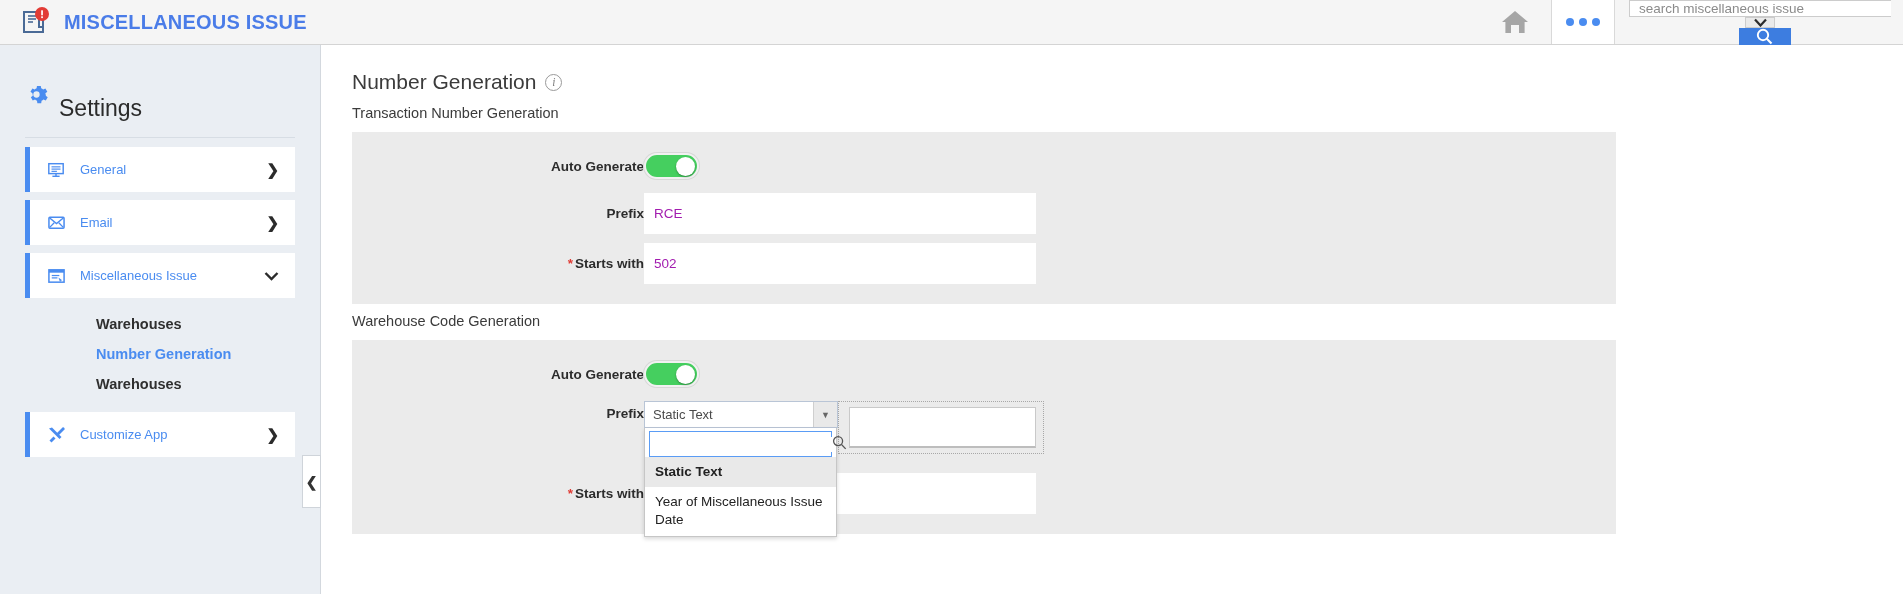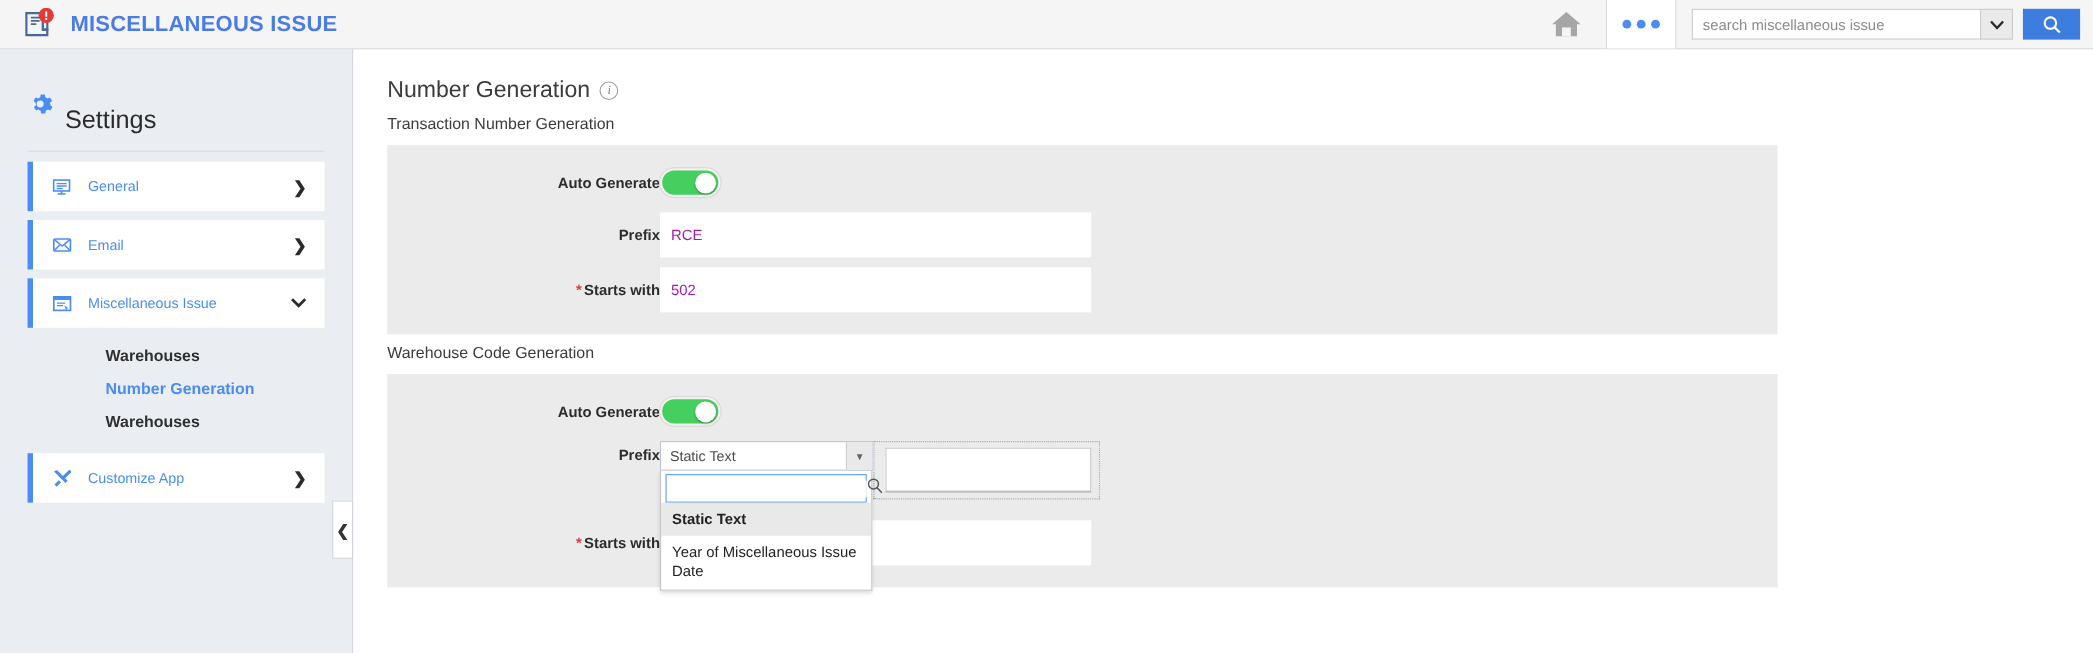--- a/index.html
+++ b/index.html
@@ -42,20 +42,21 @@
     width: 62px; height: 44px;
     background: #ffffff;
     display: flex; align-items: center; justify-content: center;
     gap: 5px; cursor: pointer;
   }
   .dot { width: 8px; height: 8px; border-radius: 50%; background: #4a8cf0; }
   .search-area {
     display: flex; align-items: center;
     padding-right: 12px; padding-left: 14px;
     height: 44px;
+    flex-direction: column;
   }
   .search-input-box {
     width: 262px; height: 28px;
     border: 1px solid #cccccc;
     border-right: none;
     background: #fff;
     display: flex; align-items: center;
     padding: 0 9px;
   }
   .search-input-box input {
@@ -178,21 +179,21 @@
     background: #ebebeb;
     padding: 16px 0 20px 0;
   }
   .form-row {
     display: flex; align-items: center;
     margin-bottom: 9px;
     min-height: 36px;
   }
   .form-row:last-child { margin-bottom: 0; }
   .form-label {
-    width: 248px;
+    width: 292px;
     text-align: right;
     font-size: 13.5px;
     font-weight: bold;
     color: #2c2c2c;
     white-space: nowrap;
   }
   .req { color: #e03b34; font-weight: bold; margin-right: 2px; }
   .toggle {
     width: 55px; height: 26px;
     border-radius: 14px;

